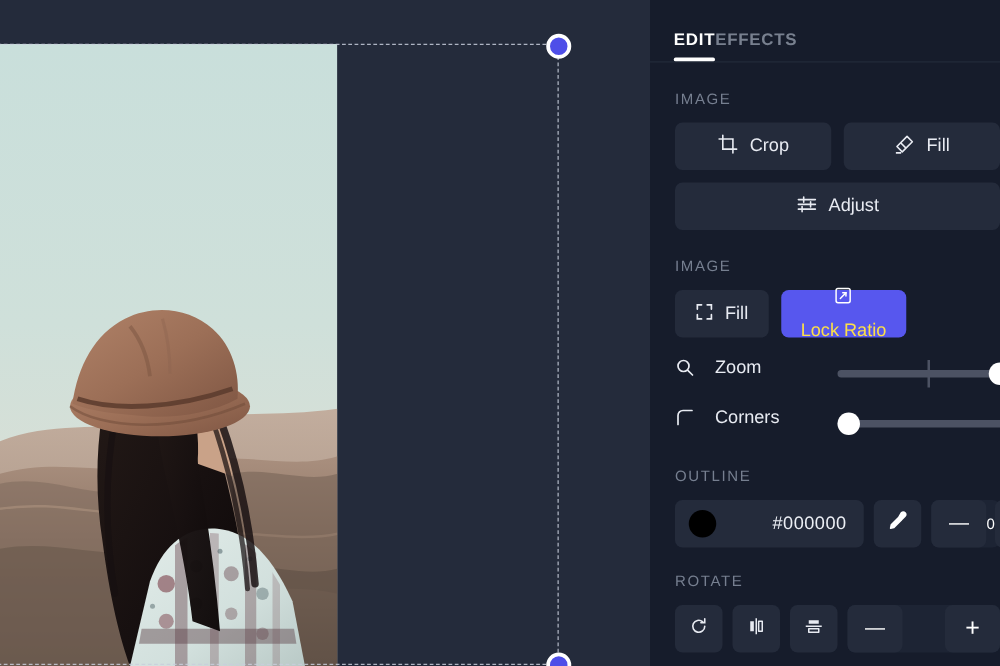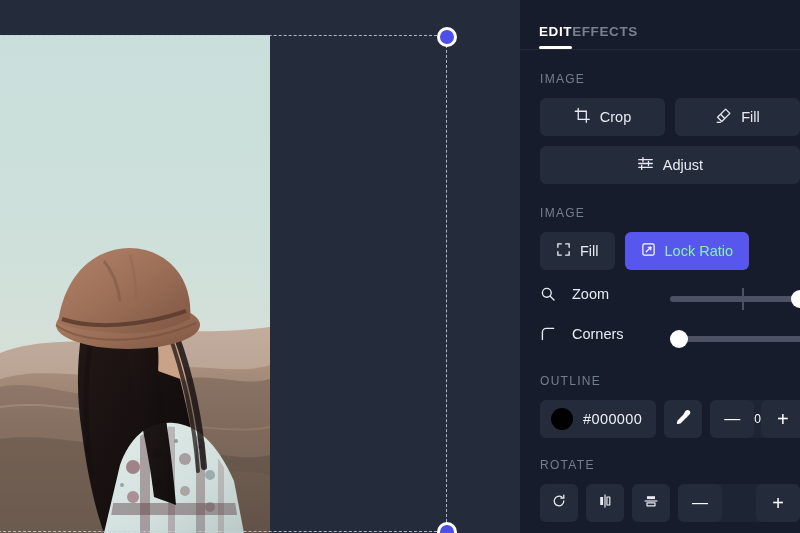--- a/index.html
+++ b/index.html
@@ -94,21 +94,21 @@
     align-items: center;
     justify-content: center;
     gap: 9px;
     color: #e8ebf2;
     font-size: 14.5px;
     cursor: pointer;
     flex: 1 1 0;
     min-width: 0;
   }
   .btn svg { flex: 0 0 auto; }
-  .btn.accent { background: #5757ee; color: #86efac; }
+  .btn.accent { background: #5757ee; color: #fde047; flex-direction: column; }
   .btn.compact { flex: 0 0 auto; padding: 0 16px; }
 
   .slider-row {
     display: flex;
     align-items: flex-start;
     padding: 0 0 0 20px;
     height: 30px;
   }
   .slider-icon { width: 22px; display: flex; align-items: center; }
   .slider-label {
@@ -143,21 +143,21 @@
     border-radius: 6px;
     height: 38px;
     display: flex;
     align-items: center;
     gap: 10px;
     padding: 0 14px 0 11px;
     flex: 0 0 auto;
     cursor: pointer;
   }
   .swatch { width: 22px; height: 22px; border-radius: 50%; background: #000000; }
-  .hexval { color: #eceff5; font-size: 14.5px; letter-spacing: .4px; }
+  .hexval { color: #eceff5; font-size: 14.5px; letter-spacing: .4px; margin-left: 35px; }
   .icon-btn {
     background: #242b3b;
     border-radius: 6px;
     width: 38px; height: 38px;
     display: flex; align-items: center; justify-content: center;
     cursor: pointer;
     flex: 0 0 auto;
   }
   .stepper {
     background: #1d2434;

